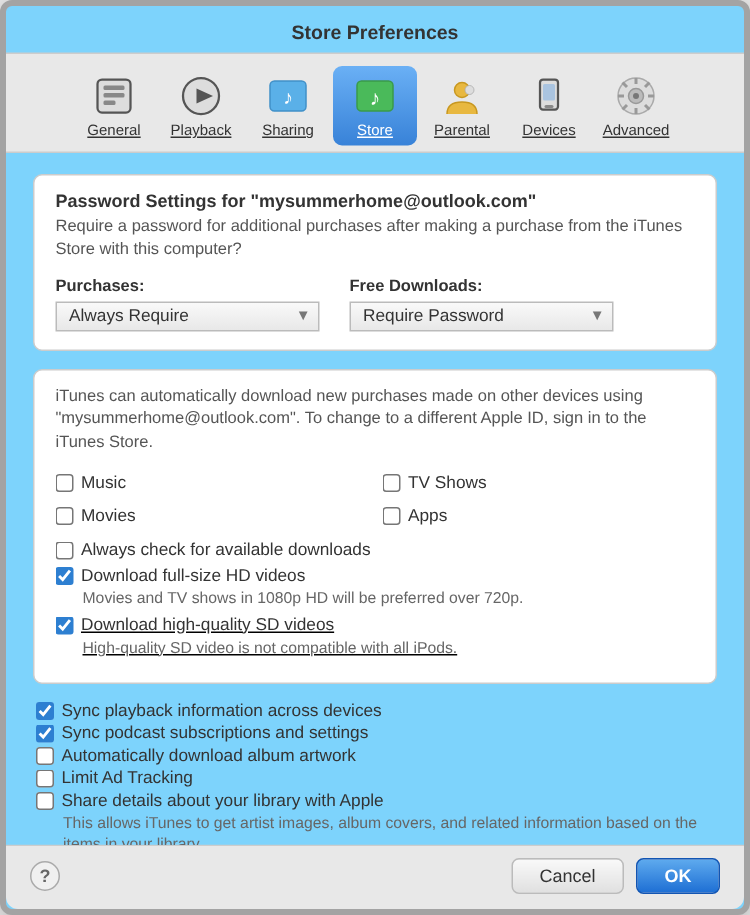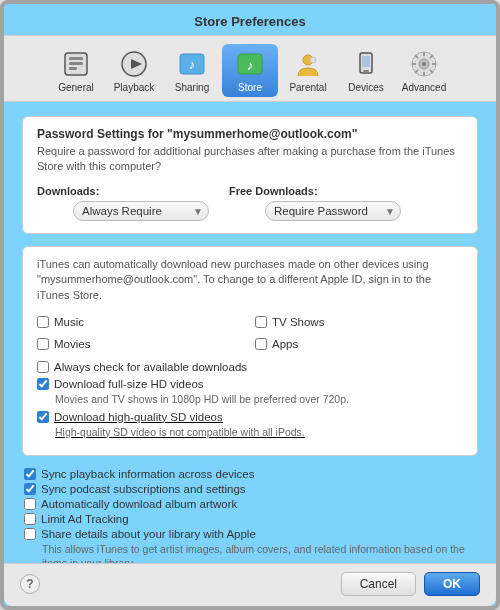--- a/index.html
+++ b/index.html
@@ -56,20 +56,21 @@
       display: flex;
       align-items: center;
       justify-content: center;
       font-size: 20px;
       margin-bottom: 2px;
     }
     .toolbar-label {
       font-size: 10px;
       color: #333;
       text-align: center;
+      text-decoration: underline;
     }
     .toolbar-item.active .toolbar-label { color: #fff; }
     .content {
       flex: 1;
       padding: 14px 18px 10px;
       overflow-y: auto;
     }
     .section-header {
       font-size: 12px;
       font-weight: 700;
@@ -106,28 +107,27 @@
     .dropdown-label {
       font-size: 11px;
       font-weight: 600;
       color: #333;
     }
     .dropdown-select {
       appearance: none;
       -webkit-appearance: none;
       background: linear-gradient(180deg, #f9f9f9 0%, #e8e8e8 100%);
       border: 1px solid #bbb;
-      border-radius: 10px;
+      border-radius: 0;
       padding: 3px 24px 3px 8px;
       font-size: 11.5px;
       color: #333;
       cursor: pointer;
       position: relative;
-      width: 136px;
-      margin-left: 36px;
+      width: 176px;
     }
     .dropdown-wrapper {
       position: relative;
       display: inline-block;
     }
     .dropdown-arrow {
       position: absolute;
       right: 6px;
       top: 50%;
       transform: translateY(-50%);
@@ -306,21 +306,21 @@
     </div>
   </div>
 
   <div class="content">
 
     <div class="password-section">
       <div class="section-header">Password Settings for "mysummerhome@outlook.com"</div>
       <div class="section-subtext">Require a password for additional purchases after making a purchase from the iTunes Store with this computer?</div>
       <div class="dropdowns-row">
         <div class="dropdown-group">
-          <span class="dropdown-label">Downloads:</span>
+          <span class="dropdown-label">Purchases:</span>
           <div class="dropdown-wrapper">
             <select class="dropdown-select">
               <option>Always Require</option>
               <option>Require After 15 Min</option>
               <option>Never</option>
             </select>
             <span class="dropdown-arrow">▼</span>
           </div>
         </div>
         <div class="dropdown-group">

